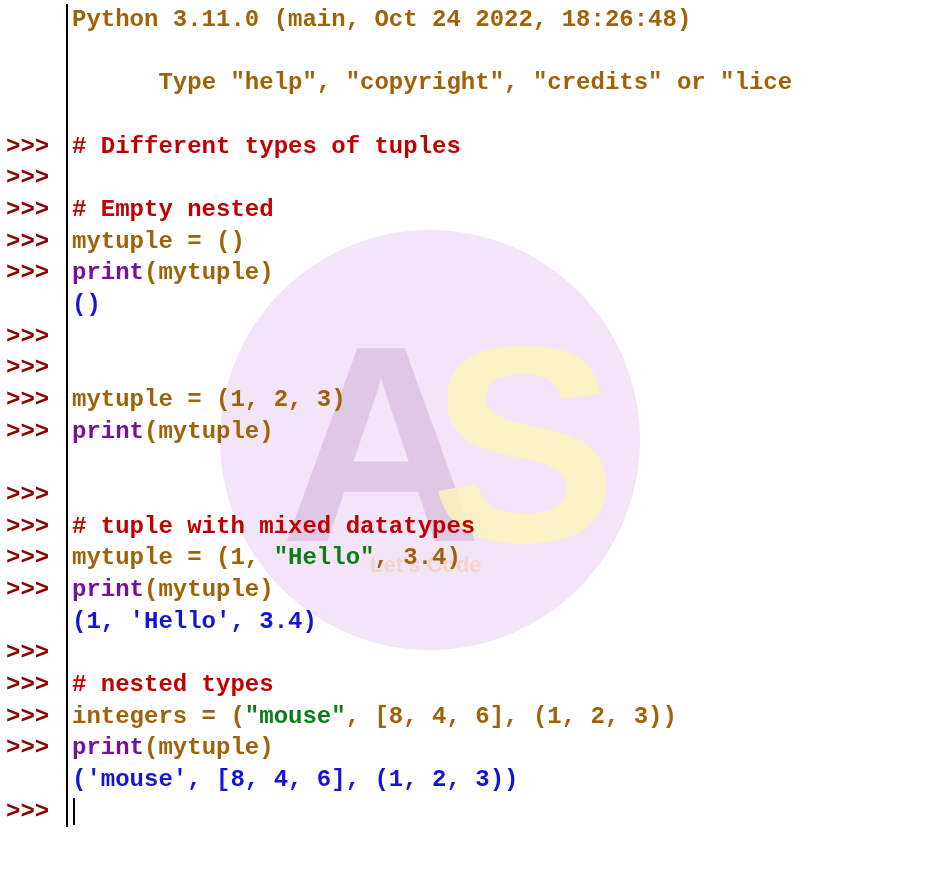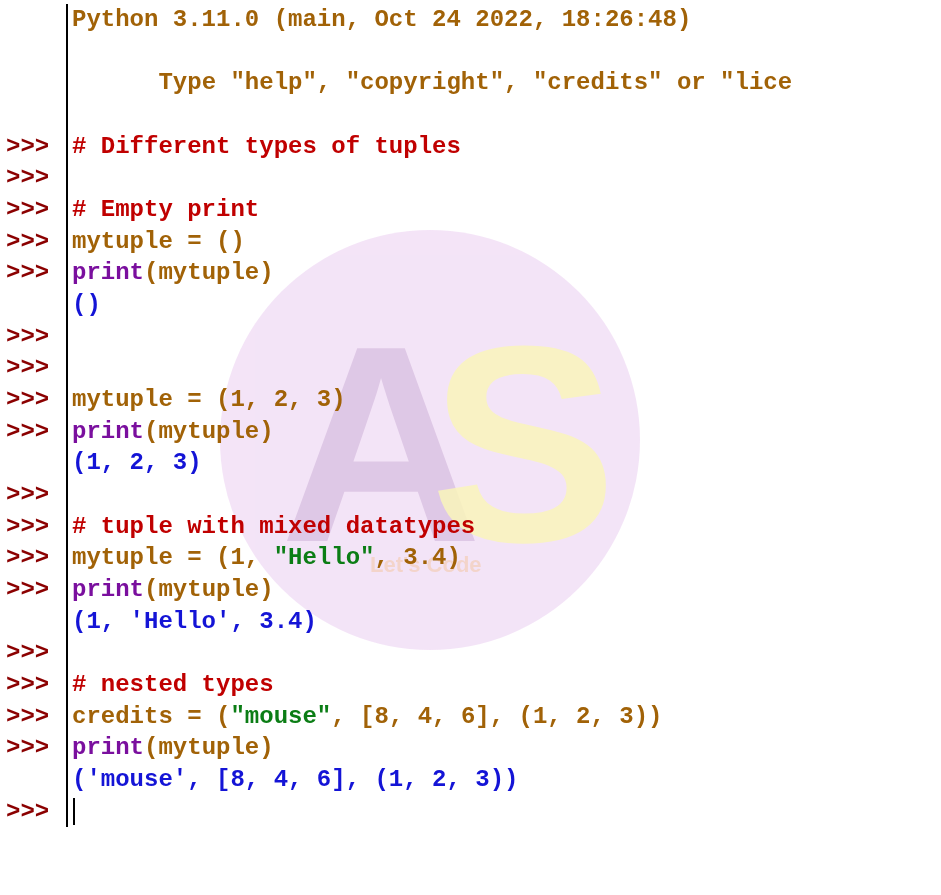--- a/index.html
+++ b/index.html
@@ -110,37 +110,37 @@
   </div>
   <div class="row">
     <span class="prompt-col"> </span>
     <span class="code-col">
       <span class="c-plain">Type "help", "copyright", "credits" or "lic</span><span class="c-plain">e</span>
     </span>
   </div>
 
   <div class="row"><span class="prompt-col">&gt;&gt;&gt;</span><span class="code-col c-comment"># Different types of tuples</span></div>
   <div class="row"><span class="prompt-col">&gt;&gt;&gt;</span><span class="code-col"></span></div>
-  <div class="row"><span class="prompt-col">&gt;&gt;&gt;</span><span class="code-col c-comment"># Empty print</span></div>
+  <div class="row"><span class="prompt-col">&gt;&gt;&gt;</span><span class="code-col c-comment"># Empty nested</span></div>
   <div class="row"><span class="prompt-col">&gt;&gt;&gt;</span><span class="code-col c-plain">mytuple = ()</span></div>
   <div class="row"><span class="prompt-col">&gt;&gt;&gt;</span><span class="code-col"><span class="c-func">print</span><span class="c-plain">(mytuple)</span></span></div>
   <div class="row"><span class="prompt-col"> </span><span class="code-col c-output">()</span></div>
   <div class="row"><span class="prompt-col">&gt;&gt;&gt;</span><span class="code-col"></span></div>
 
   <div class="row"><span class="prompt-col">&gt;&gt;&gt;</span></div>
   <div class="row"><span class="prompt-col">&gt;&gt;&gt;</span><span class="code-col c-plain">mytuple = (1, 2, 3)</span></div>
   <div class="row"><span class="prompt-col">&gt;&gt;&gt;</span><span class="code-col"><span class="c-func">print</span><span class="c-plain">(mytuple)</span></span></div>
-  <div class="row"><span class="prompt-col"> </span><span class="code-col c-output">(1, 2, 3)</span></div>
+  <div class="row"><span class="prompt-col"> </span></div>
   <div class="row"><span class="prompt-col">&gt;&gt;&gt;</span><span class="code-col"></span></div>
 
   <div class="row"><span class="prompt-col">&gt;&gt;&gt;</span><span class="code-col c-comment"># tuple with mixed datatypes</span></div>
   <div class="row"><span class="prompt-col">&gt;&gt;&gt;</span><span class="code-col"><span class="c-plain">mytuple = (1, </span><span class="c-string">"Hello"</span><span class="c-plain">, 3.4)</span></span></div>
   <div class="row"><span class="prompt-col">&gt;&gt;&gt;</span><span class="code-col"><span class="c-func">print</span><span class="c-plain">(mytuple)</span></span></div>
   <div class="row"><span class="prompt-col"> </span><span class="code-col c-output">(1, 'Hello', 3.4)</span></div>
   <div class="row"><span class="prompt-col">&gt;&gt;&gt;</span><span class="code-col"></span></div>
 
   <div class="row"><span class="prompt-col">&gt;&gt;&gt;</span><span class="code-col c-comment"># nested types</span></div>
-  <div class="row"><span class="prompt-col">&gt;&gt;&gt;</span><span class="code-col"><span class="c-plain">credits = (</span><span class="c-string">"mouse"</span><span class="c-plain">, [8, 4, 6], (1, 2, 3))</span></span></div>
+  <div class="row"><span class="prompt-col">&gt;&gt;&gt;</span><span class="code-col"><span class="c-plain">integers = (</span><span class="c-string">"mouse"</span><span class="c-plain">, [8, 4, 6], (1, 2, 3))</span></span></div>
   <div class="row"><span class="prompt-col">&gt;&gt;&gt;</span><span class="code-col"><span class="c-func">print</span><span class="c-plain">(mytuple)</span></span></div>
   <div class="row"><span class="prompt-col"> </span><span class="code-col c-output">('mouse', [8, 4, 6], (1, 2, 3))</span></div>
   <div class="row"><span class="prompt-col">&gt;&gt;&gt;</span><span class="code-col"><span class="cursor"></span></span></div>
 
 </div>
 
 </body></html>

